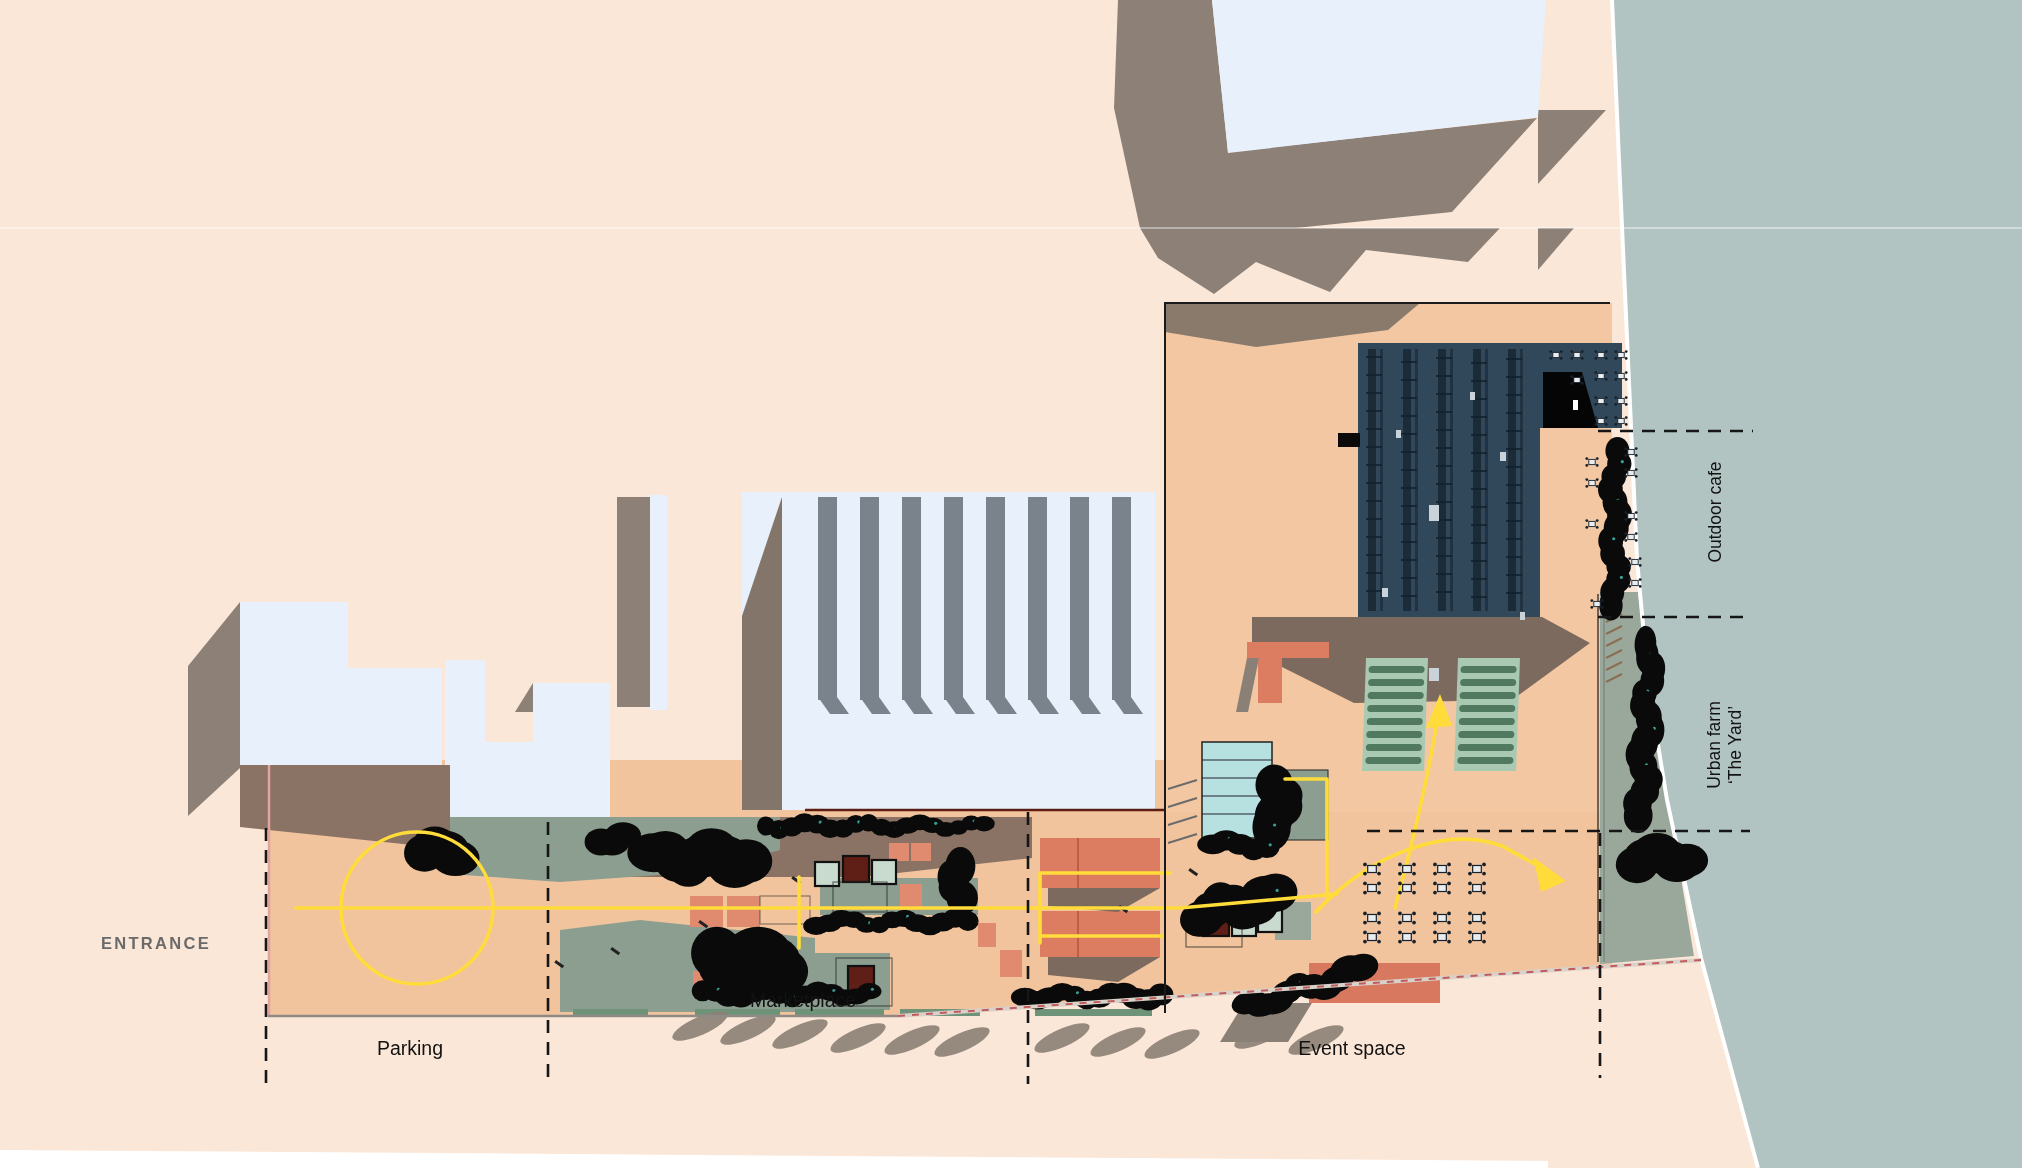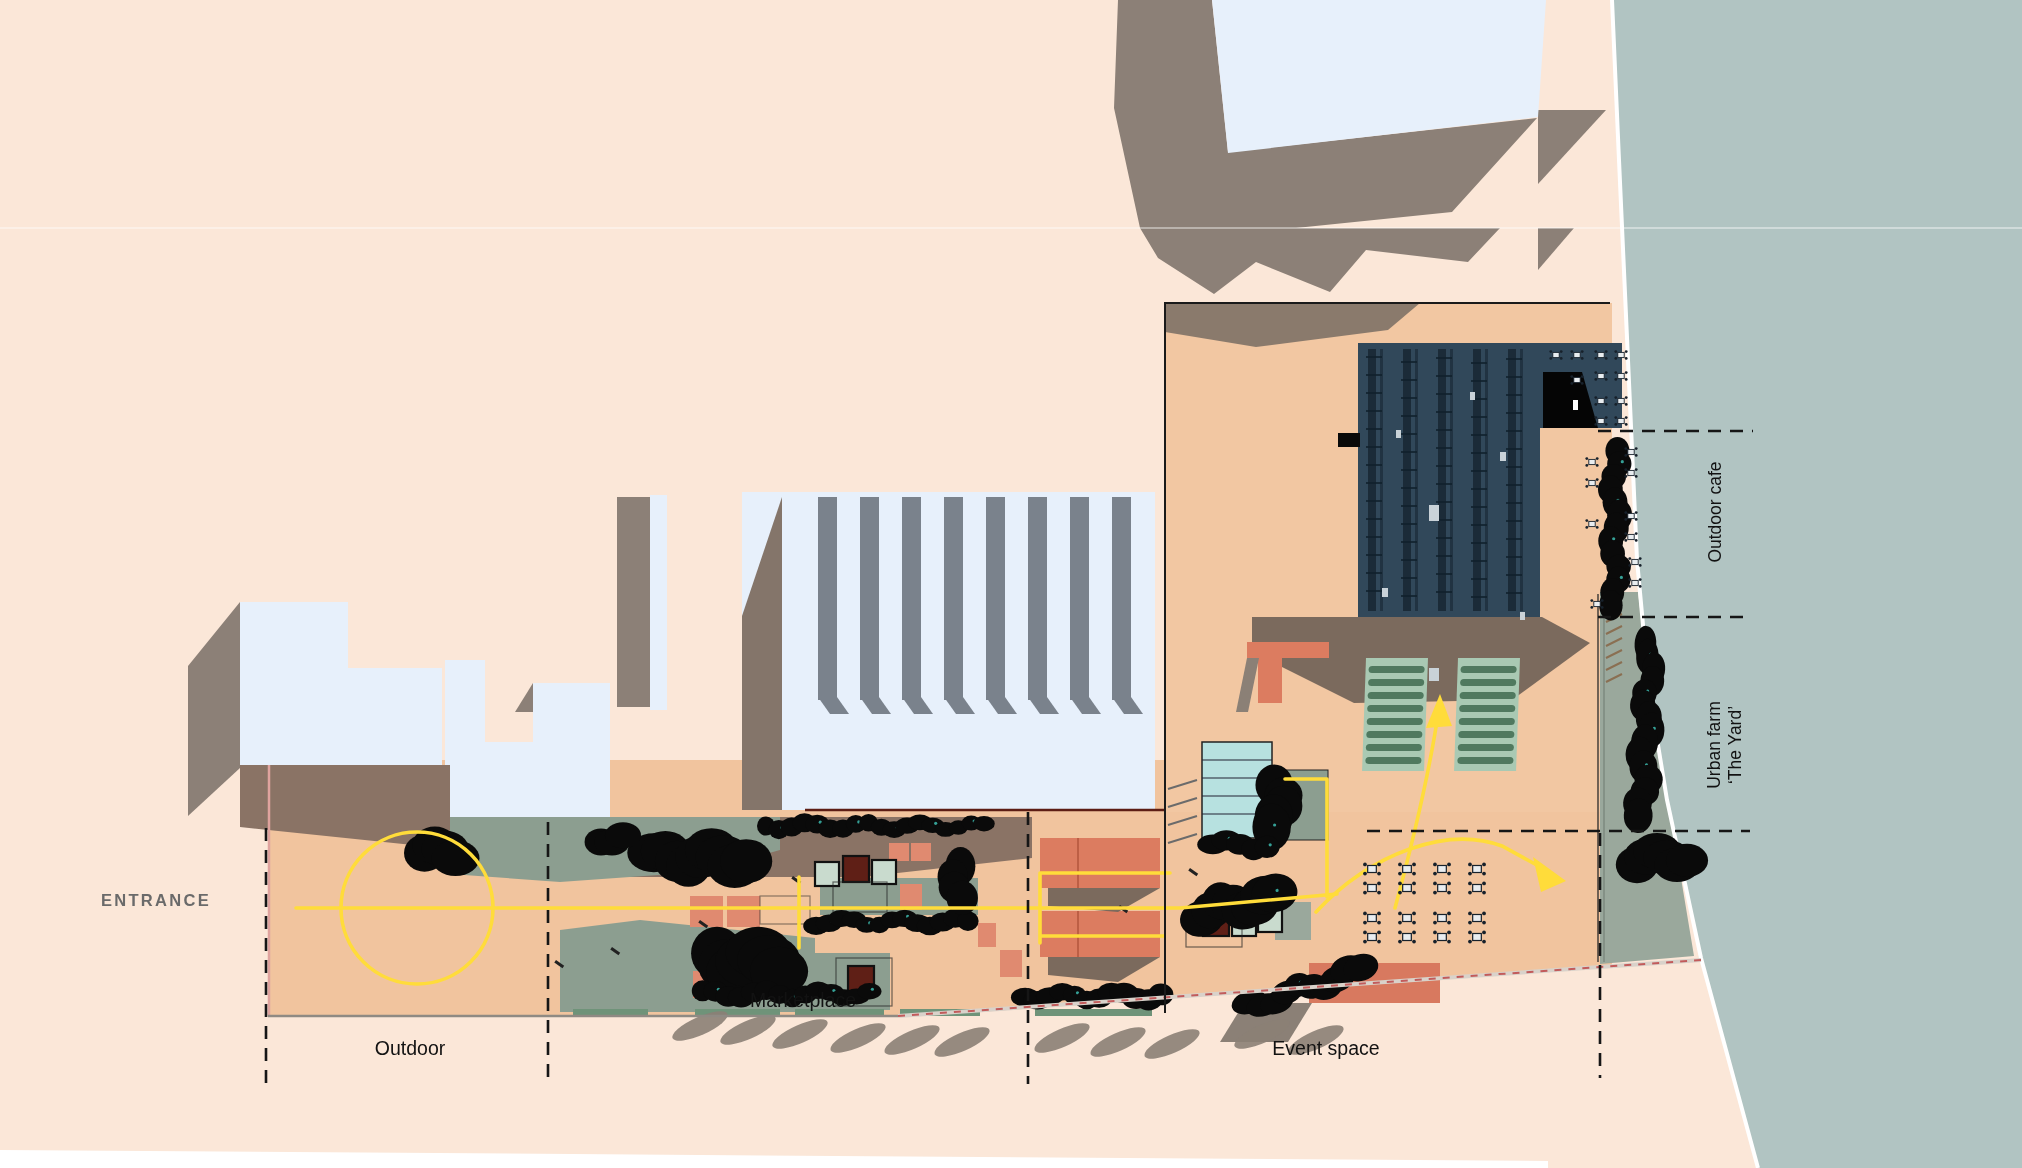--- a/index.html
+++ b/index.html
@@ -816,27 +816,27 @@
         <path d="M266 828 V1084"></path>
         <path d="M548 822 V1084"></path>
         <path d="M1028 812 V1084"></path>
         <path d="M1600 833 V1078"></path>
         <path d="M1598 431 H1753"></path>
         <path d="M1598 617 H1750"></path>
         <path d="M1367 831 H1750"></path>
       </g>
   </svg>
 
-  <div class="entrance" style="left:100px;top:891px;width:112px;text-align:center">ENTRANCE</div>
-
-  <div class="zlabel" style="left:330px;top:1038px;width:160px">Outdoor</div>
+  <div class="entrance" style="left:100px;top:934px;width:112px;text-align:center">ENTRANCE</div>
+
+  <div class="zlabel" style="left:330px;top:1038px;width:160px">Parking</div>
 
   <div class="zlabel" style="left:718px;top:990px;width:170px">Marketplace</div>
 
-  <div class="zlabel" style="left:1236px;top:1038px;width:180px">Event space</div>
+  <div class="zlabel" style="left:1262px;top:1038px;width:180px">Event space</div>
 
 
   <div class="vlabel" style="left:1641px;top:501px;width:150px;height:22px">Outdoor cafe</div>
 
   <div class="vlabel" style="left:1651px;top:723px;width:150px;height:44px">
     <span>Urban farm</span><br>
     <span>‘The Yard’</span>
   </div>
 </div>
 

